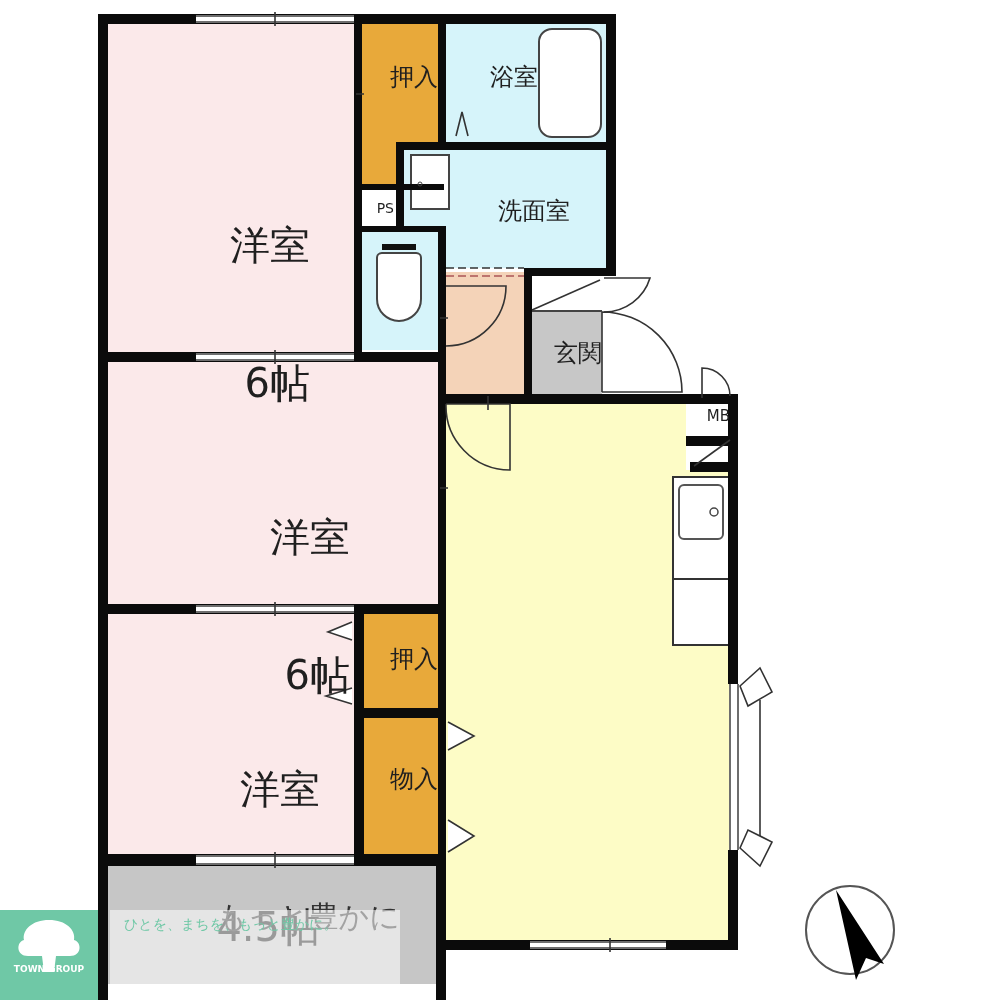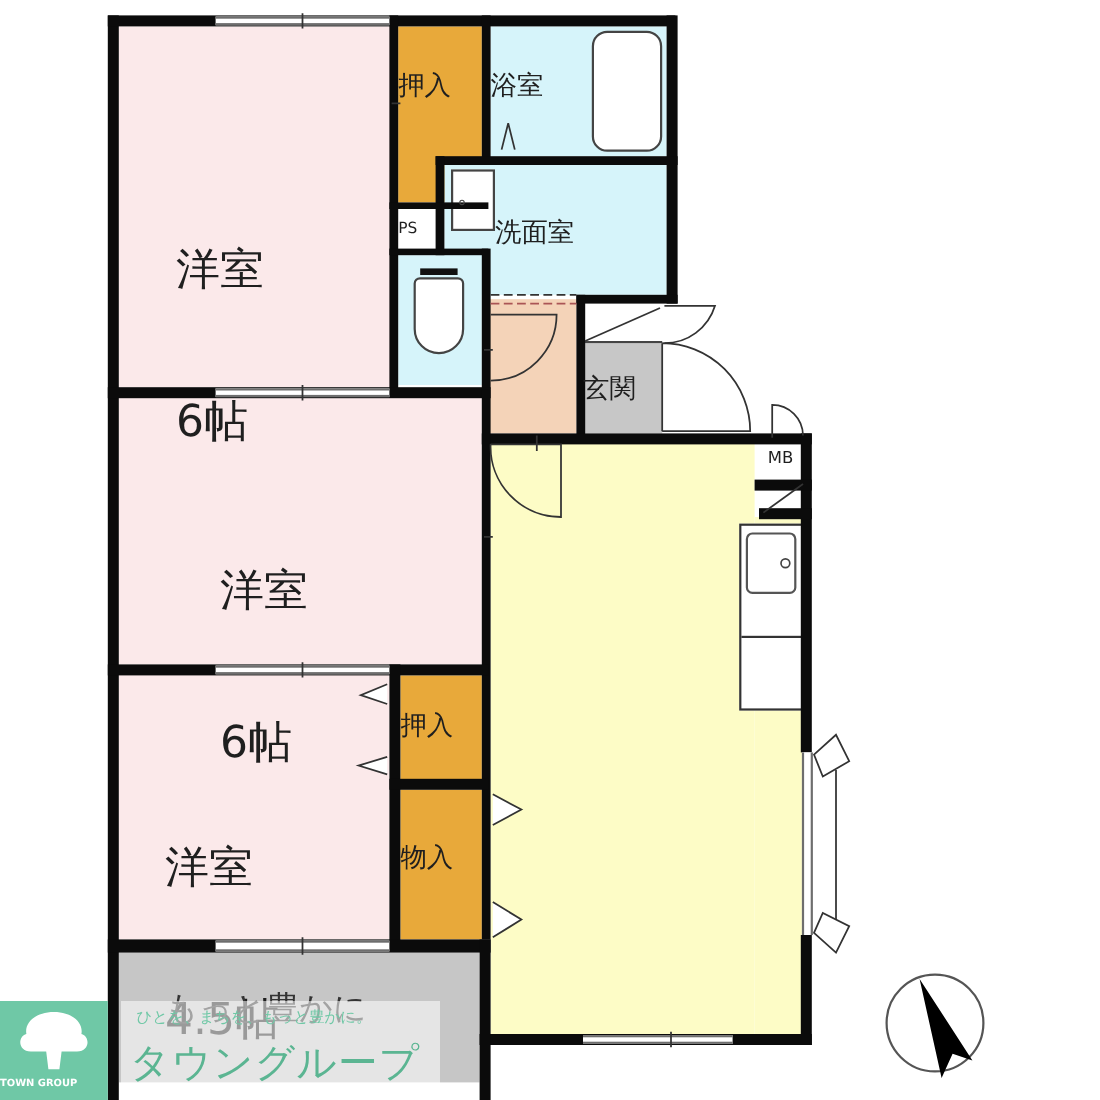--- a/index.html
+++ b/index.html
@@ -1,20 +1,20 @@
 <!DOCTYPE html>
 <html><head>
 <meta charset="utf-8">
 <style>
   html, body { margin:0; padding:0; background:#ffffff; }
   body { width:1000px; height:1000px; position:relative; overflow:hidden; font-family:"DejaVu Sans", sans-serif; }
   .abs { position:absolute; box-sizing:border-box; }
   .wall { position:absolute; background:#0b0b0b; }
   .room { position:absolute; box-sizing:border-box; }
-  .label { position:absolute; color:#1f1f1f; text-align:left; line-height:1.15; white-space:pre; }
+  .label { position:absolute; color:#1f1f1f; text-align:right; line-height:1.15; white-space:pre; }
   .win { position:absolute; background:#ffffff; border-top:2px solid #6e6e6e; border-bottom:2px solid #6e6e6e; box-sizing:border-box; }
   .winv { position:absolute; background:#ffffff; border-left:2px solid #6e6e6e; border-right:2px solid #6e6e6e; box-sizing:border-box; }
   svg.overlay { position:absolute; left:0; top:0; }
 </style>
 </head>
 <body>
 
 <div class="room" style="left:108px;top:24px;width:248px;height:328px;background:#fbe9ea;"></div>
 <div class="room" style="left:362px;top:24px;width:76px;height:160px;background:#e8a93a;"></div>
 <div class="room" style="left:446px;top:24px;width:160px;height:118px;background:#d6f4fa;"></div>
@@ -138,18 +138,17 @@
 
 <svg class="abs" style="left:800px;top:880px;" width="100" height="100" viewBox="0 0 100 100">
   <circle cx="50" cy="50" r="44" fill="#fff" stroke="#555" stroke-width="2"></circle>
   <polygon points="36,10 84,84 66,78 56,100" fill="#000"></polygon>
 </svg>
 
 <div class="abs" style="left:0;top:910px;width:98px;height:90px;background:#6fc8a6;">
   <svg class="abs" style="left:12px;top:6px;" width="74" height="60" viewBox="0 0 74 60">
     <path d="M37 4 C20 4 10 14 12 24 C4 26 4 40 16 40 L30 40 L32 56 L42 56 L44 40 L58 40 C70 40 70 26 62 24 C64 14 54 4 37 4 Z" fill="#ffffff"></path>
   </svg>
-  <div class="abs" style="left:0;top:70px;width:98px;text-align:left;color:#fff;font-size:9px;font-weight:bold;">TOWN GROUP</div>
+  <div class="abs" style="left:0;top:54px;width:98px;text-align:center;color:#fff;font-size:9px;font-weight:bold;">TOWN GROUP</div>
 </div>
 <div class="abs" style="left:110px;top:910px;width:290px;height:84px;background:rgba(255,255,255,0.55);">
   <div style="position:absolute;left:14px;top:6px;font-size:14px;color:#6fc8a6;white-space:nowrap;">ひとを、まちを、もっと豊かに。</div>
-  <div style="position:absolute;left:8px;top:32px;font-size:36px;color:#5bb592;white-space:nowrap;letter-spacing:1px;">タウングループ</div>
 </div>
 
 </body></html>

